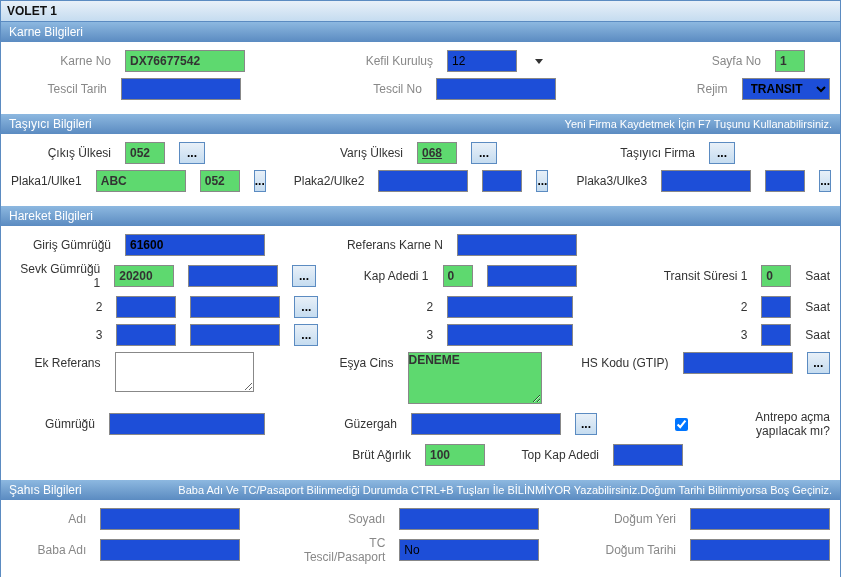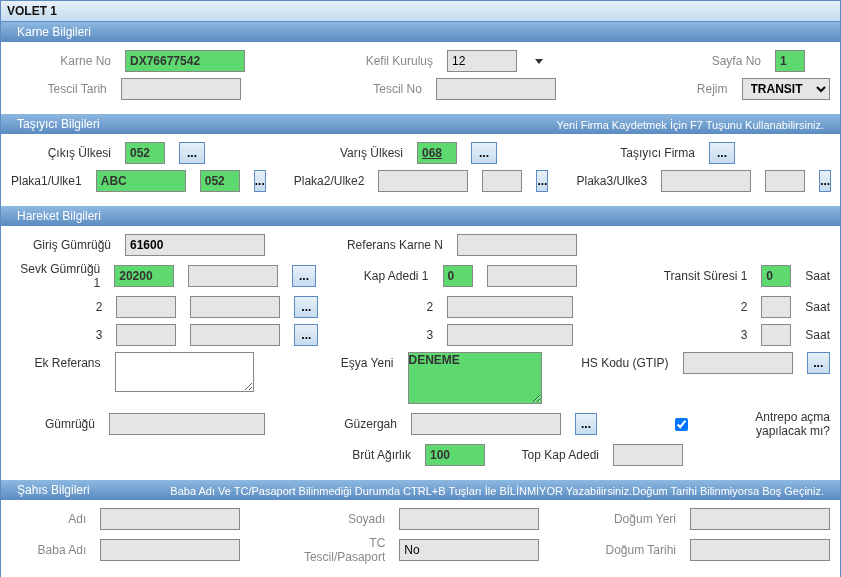--- a/index.html
+++ b/index.html
@@ -1,25 +1,25 @@
 <!DOCTYPE html>
 <html><head>
 <meta charset="utf-8">
 <style>
 * { box-sizing: border-box; margin: 0; padding: 0; font-family: Arial, sans-serif; font-size: 12px; }
 body { background: #fff; width: 841px; }
 .window { border: 1px solid #5b8bc1; }
 .title-bar { background: linear-gradient(#e8f0f8, #c5dcf0); border-bottom: 1px solid #5b8bc1; padding: 3px 6px; font-weight: bold; color: #111; }
-.section-header { background: linear-gradient(#8db8e0, #5b8bc1); color: #fff; padding: 3px 16px; font-size: 12px; display: flex; justify-content: space-between; align-items: flex-end; }
+.section-header { background: linear-gradient(#8db8e0, #5b8bc1); color: #fff; padding: 3px 8px; font-size: 12px; display: flex; justify-content: space-between; align-items: center; }
 .section-header .hint { font-size: 11px; }
 .section-body { padding: 8px 10px; background: #fff; }
 .row { display: flex; align-items: center; margin-bottom: 6px; gap: 14px; }
 .label { color: #888; text-align: right; display: inline-block; }
 .label-dark { color: #333; text-align: right; display: inline-block; }
-input[type="text"], select { border: 1px solid #888; padding: 2px 4px; height: 22px; background: #e5e5e5; }
+input[type="text"], select { border: 1px solid #888; padding: 2px 4px; height: 22px; background: #1d4ed8; }
 .green-input { background: #5ed96f !important; font-weight: bold; color: #333; }
 .lookup-btn { background: linear-gradient(#e8f0f8, #c5dcf0); border: 1px solid #5b8bc1; width: 26px; height: 22px; cursor: pointer; text-align: center; font-weight: bold; color: #000; }
 .dropdown-arrow { display: inline-block; width: 0; height: 0; border-left: 4px solid transparent; border-right: 4px solid transparent; border-top: 5px solid #333; margin-left: 4px; vertical-align: middle; }
 input[type="checkbox"], input[type="radio"] { vertical-align: middle; }
 </style>
 </head>
 <body>
 
 <div class="window">
   <div class="title-bar">VOLET 1</div>
@@ -136,21 +136,21 @@
       <input type="text" style="width: 126px;">
       <span style="width:60px"></span>
       <span class="label-dark" style="width:100px">3</span>
       <input type="text" style="width: 30px;">
       <span class="label-dark">Saat</span>
     </div>
     <div class="row" style="align-items:flex-start">
       <span class="label-dark" style="width:100px;padding-top:4px">Ek Referans</span>
       <textarea style="width: 156px; height: 40px; border: 1px solid rgb(136, 136, 136);"></textarea>
       <span style="width:34px"></span>
-      <span class="label-dark" style="width:90px;padding-top:4px">Eşya Yeni</span>
+      <span class="label-dark" style="width:90px;padding-top:4px">Eşya Cins</span>
       <textarea class="green-input" style="width: 150px; height: 52px; border: 1px solid rgb(136, 136, 136); font-weight: bold;">DENEME</textarea>
       <span style="width:10px"></span>
       <span class="label-dark" style="width:100px;padding-top:4px">HS Kodu (GTIP)</span>
       <input type="text" style="width: 110px;">
       <button class="lookup-btn">...</button>
     </div>
     <div class="row">
       <span class="label-dark" style="width:100px">Gümrüğü</span>
       <input type="text" style="width: 156px;">
       <span style="width:34px"></span>

